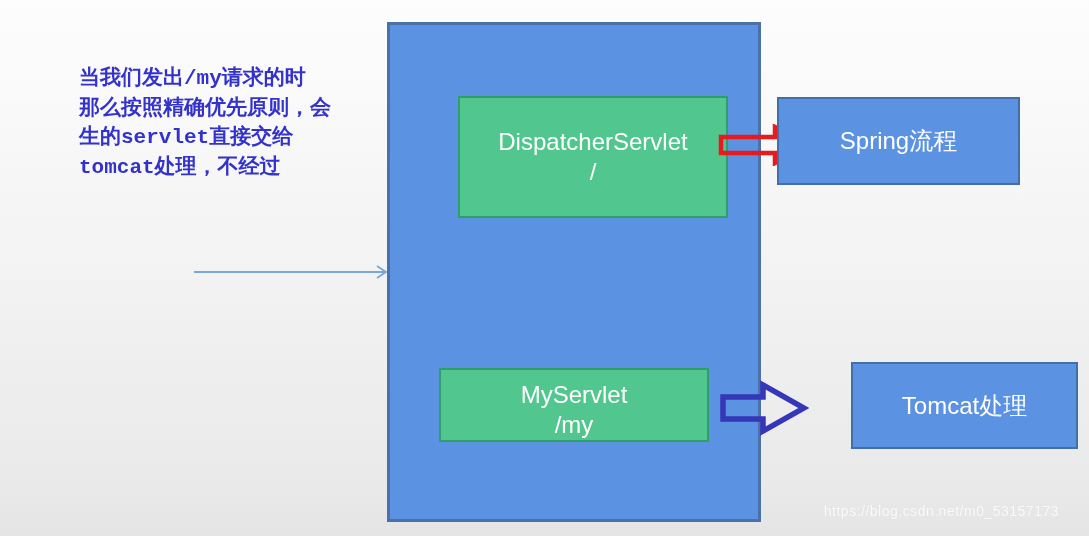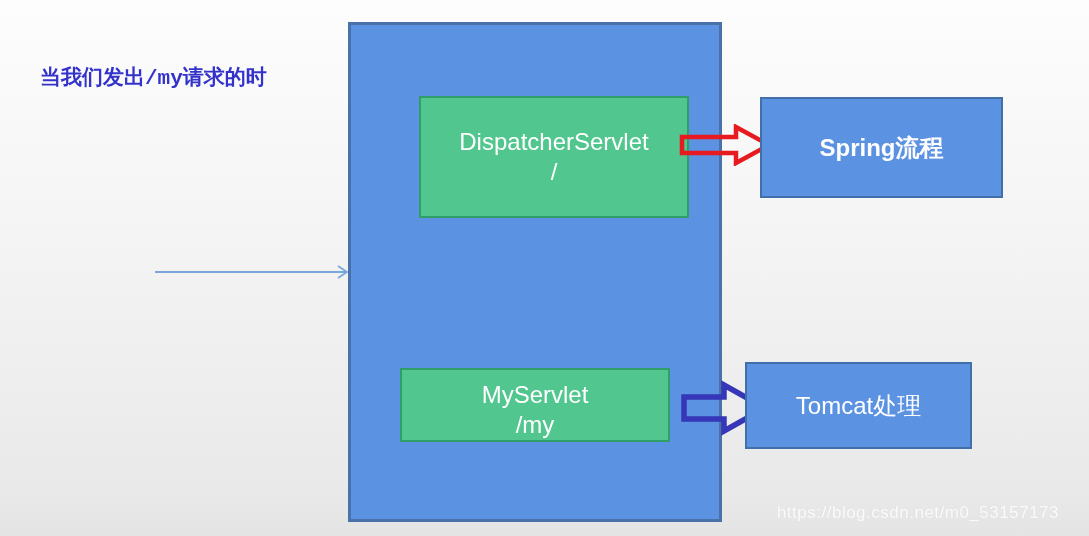--- a/index.html
+++ b/index.html
@@ -2,21 +2,21 @@
 <html><head>
 <meta charset="utf-8">
 <style>
   * { margin: 0; padding: 0; box-sizing: border-box; }
   html, body { width: 1089px; height: 536px; overflow: hidden; }
   body {
     font-family: "Liberation Sans", sans-serif;
     background: linear-gradient(180deg, #fdfdfd 0%, #f4f4f4 45%, #e9e9e9 92%, #e4e4e4 100%);
     position: relative;
   }
-  .canvas { position: absolute; inset: 0; }
+  .canvas { position: absolute; inset: 0; margin-left: 39px; }
 
   
   .note {
     position: absolute;
     left: 40px; top: 64px;
     width: 320px;
     color: #3333CC;
     font-family: "Liberation Mono", "DejaVu Sans Mono", monospace;
     font-weight: bold;
     font-size: 21px;
@@ -54,43 +54,46 @@
   .servlet-box {
     background: #52C68F;
     border: 2px solid #2F9E69;
   }
   .result-box {
     background: #5B92E2;
     border: 2px solid #4170A9;
   }
   .box-dispatcher { left: 419px; top: 96px;  width: 270px; height: 122px; }
   .box-myservlet  { left: 400px; top: 368px; width: 270px; height: 74px; justify-content: flex-end; }
-  .box-spring     { left: 760px; top: 97px;  width: 243px; height: 101px; font-weight: bold; }
-  .box-tomcat     { left: 745px; top: 362px; width: 227px; height: 87px; }
+  .box-spring     { left: 738px; top: 97px;  width: 243px; height: 88px; }
+  .box-tomcat     { left: 812px; top: 362px; width: 227px; height: 87px; }
 
   .block-arrow { position: absolute; }
   .arrow-red  { left: 679px; top: 124px; }
   .arrow-blue { left: 680px; top: 379px; }
 
   .watermark {
     position: absolute;
     right: 30px; top: 503px;
-    font-size: 17px;
+    font-size: 14px;
     letter-spacing: 0.5px;
     color: rgba(255, 255, 255, 0.85);
     text-shadow: 0 0 1px rgba(200,200,200,0.35);
   }
 </style>
 </head>
 <body>
 
 <div class="canvas">
 
   <div class="note">
     <div>当我们发出/my请求的时</div>
+    <div>那么按照精确优先原则，会</div>
+    <div>生的servlet直接交给</div>
+    <div>tomcat处理，不经过</div>
   </div>
 
   <svg class="thin-arrow" viewBox="0 0 195 18">
     <path d="M0 9 H191 M183 3 L192 9 L183 15" fill="none" stroke="#79A7DC" stroke-width="1.8"></path>
   </svg>
 
   <div class="container-rect"></div>
 
   <div class="shape-box servlet-box box-dispatcher">
     <div>DispatcherServlet</div>

